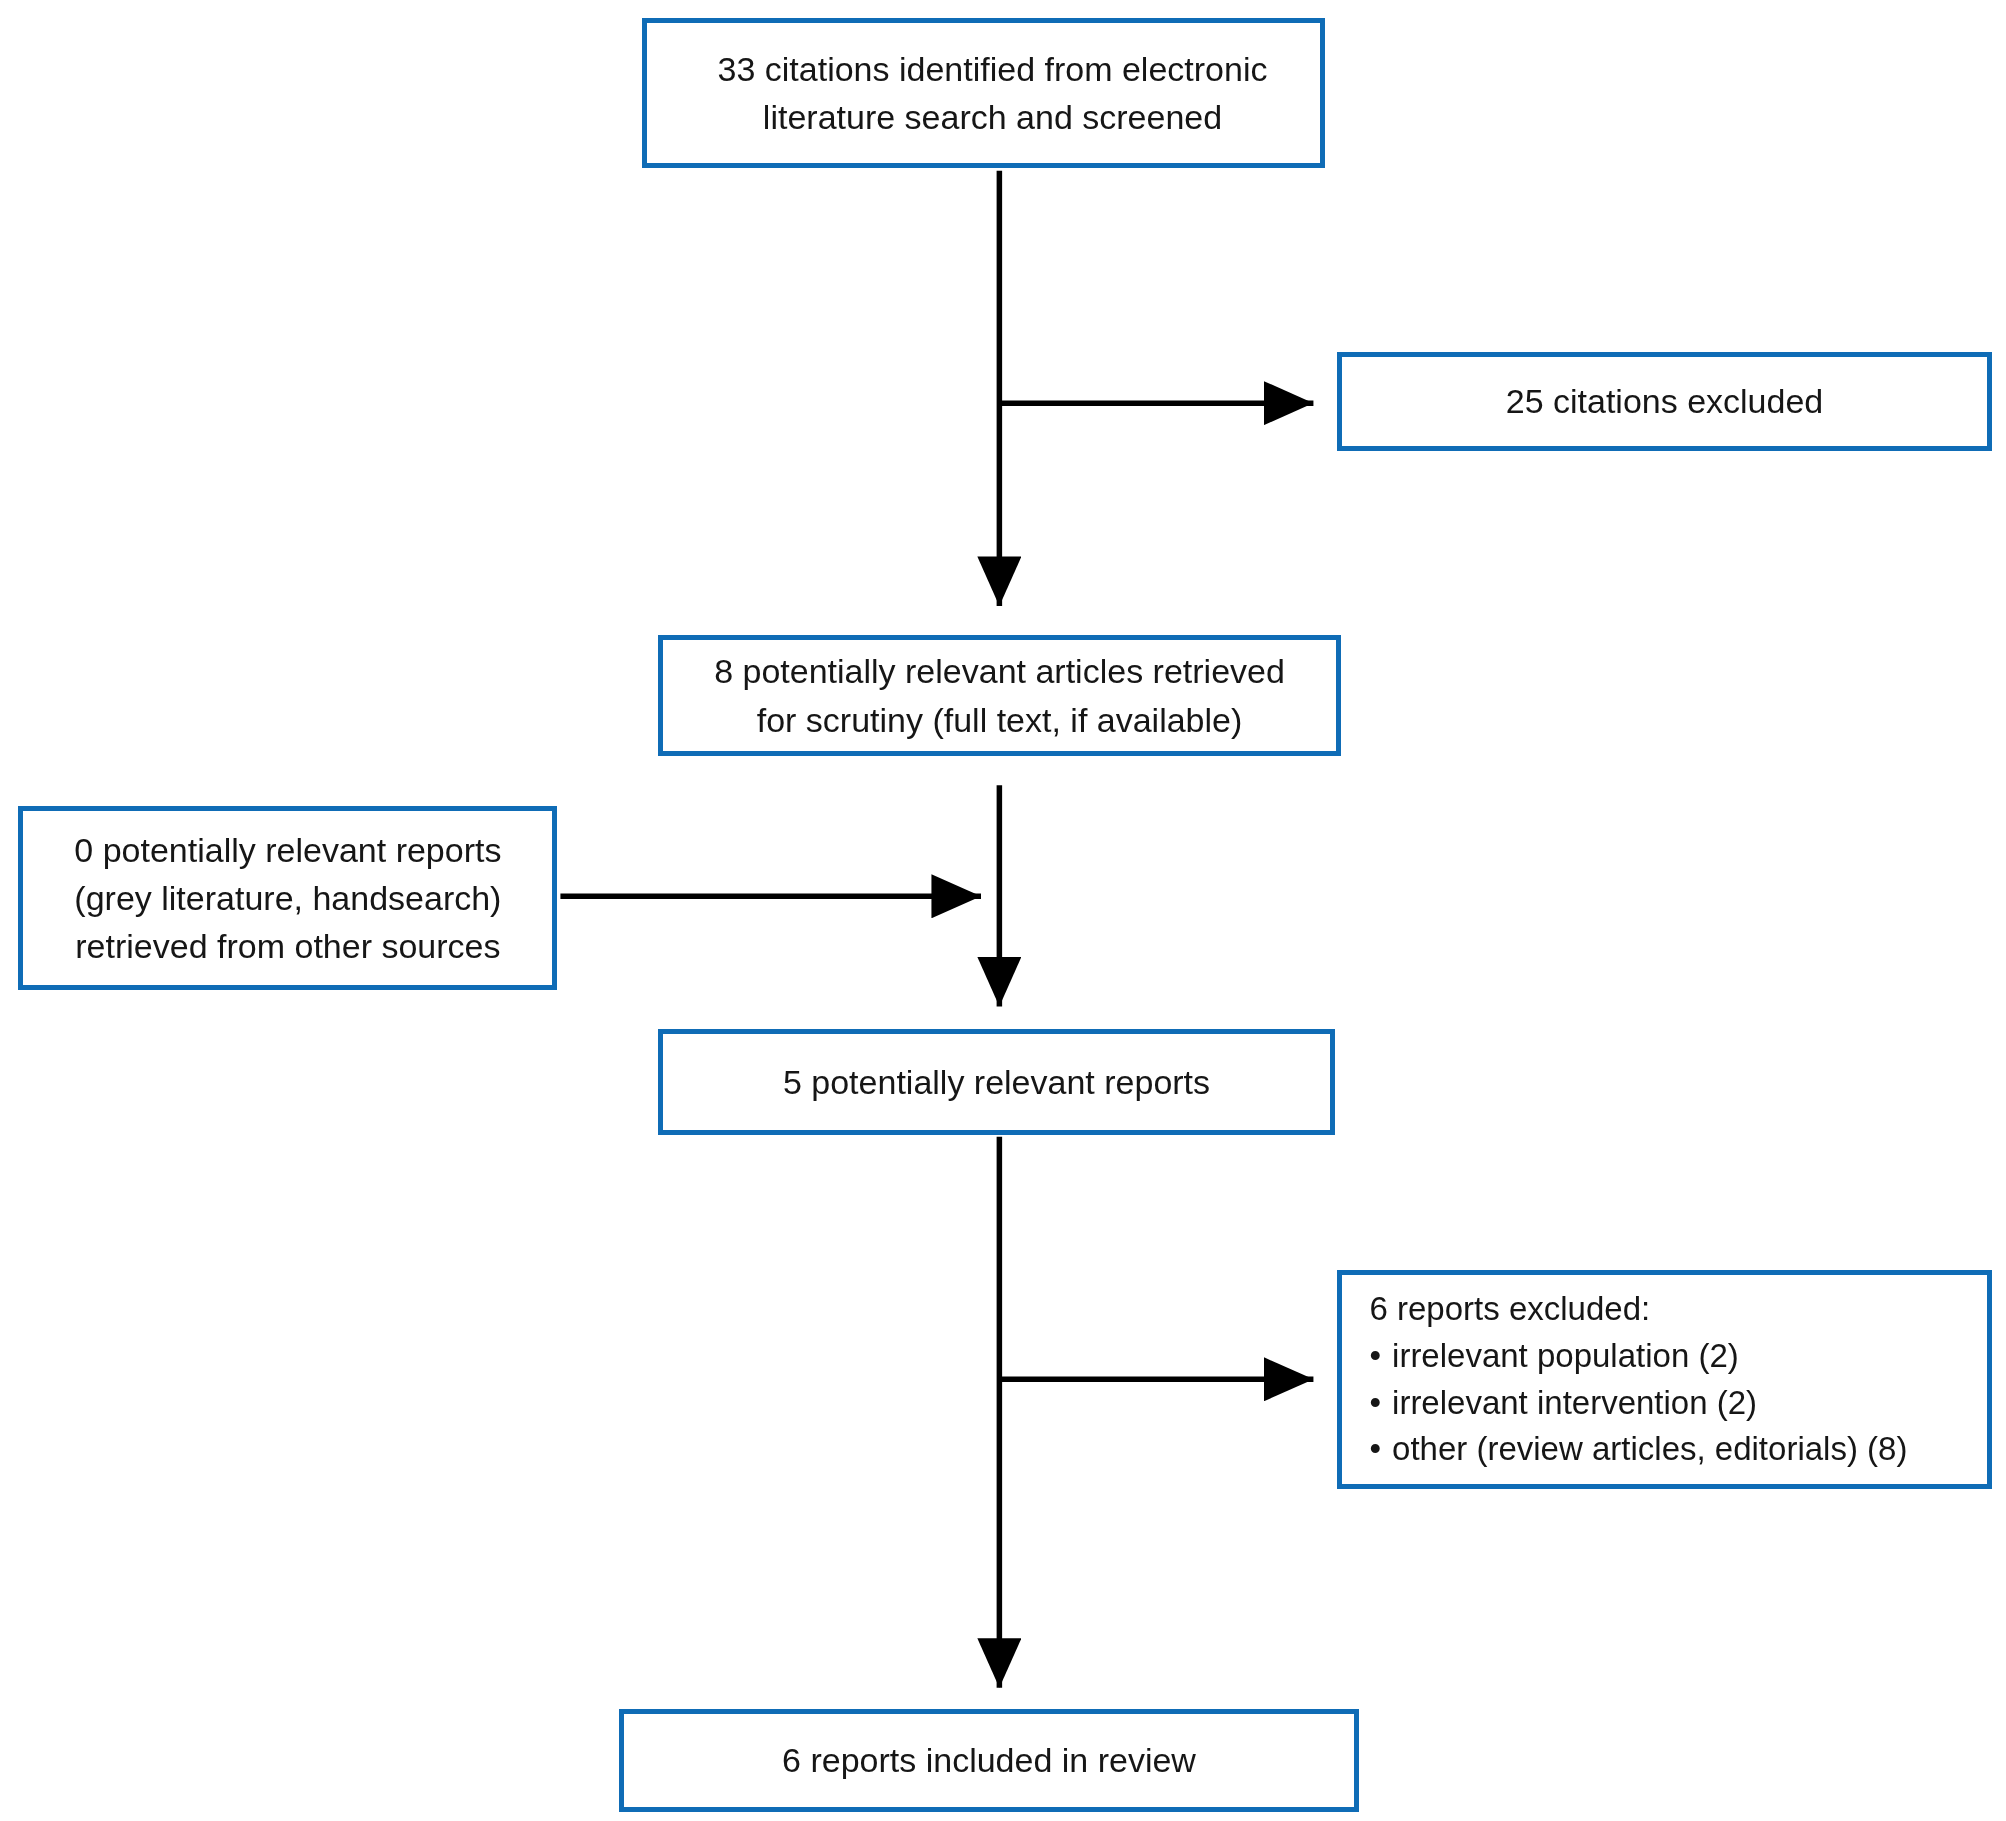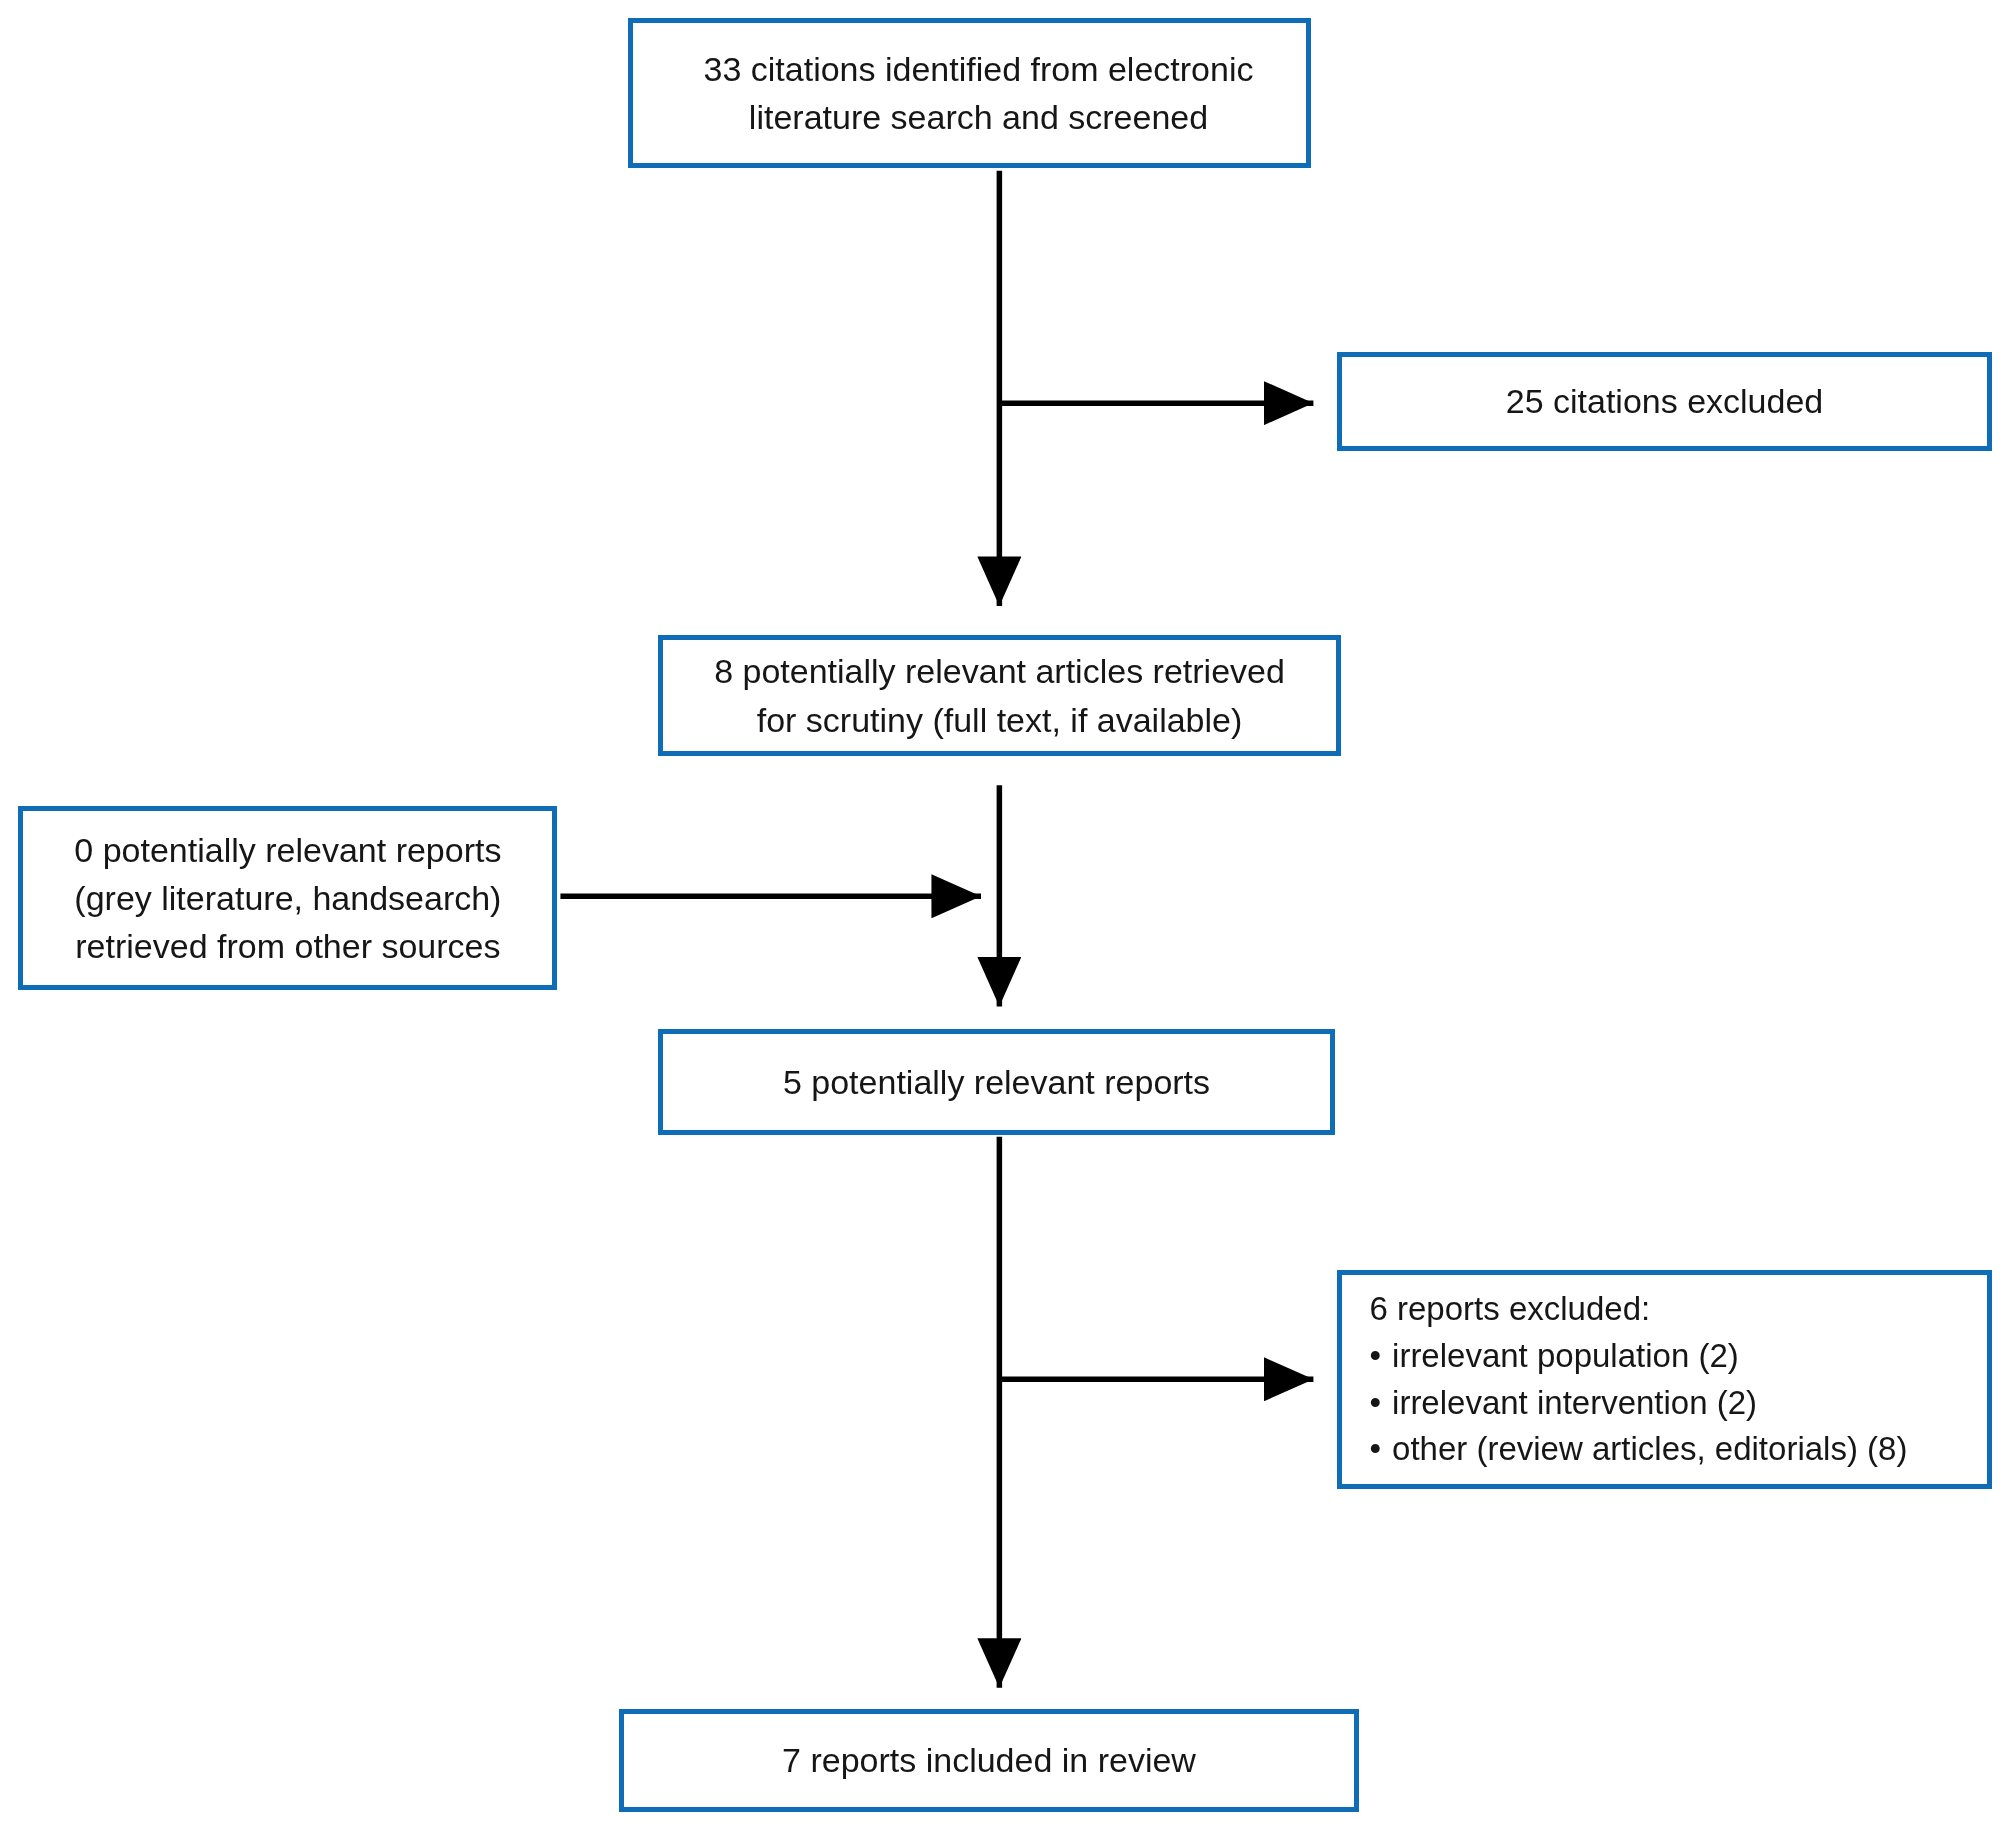--- a/index.html
+++ b/index.html
@@ -31,21 +31,21 @@
     flex-direction: column;
     align-items: center;
     justify-content: center;
     text-align: center;
     font-size: 34px;
     line-height: 1.42;
   }
   .box .line {
     white-space: nowrap;
   }
-  .box-identified        { left: 628px;  top: 18.4px;   width: 683px; height: 150px; padding-left: 18px; }
+  .box-identified        { left: 642px;  top: 18.4px;   width: 683px; height: 150px; padding-left: 18px; }
   .box-citations-excl    { left: 1337px; top: 352px;  width: 655px; height: 99px; }
   .box-retrieved         { left: 658px;  top: 635px;  width: 683px; height: 121px; }
   .box-other-sources     { left: 18.4px;   top: 806px;  width: 539px; height: 184px; }
   .box-relevant          { left: 658px;  top: 1029px; width: 677px; height: 106px; }
   .box-reports-excl {
     left: 1337px; top: 1270px; width: 655px; height: 219px;
     align-items: flex-start;
     text-align: left;
     padding: 9.2px 9.2px 9.2px 27.5px;
     font-size: 33px;
@@ -107,17 +107,17 @@
     </div>
     <div class="line">
       <span class="bullet">•</span><span>irrelevant intervention (2)</span>
     </div>
     <div class="line">
       <span class="bullet">•</span><span>other (review articles, editorials) (8)</span>
     </div>
   </div>
 
   <div class="box box-included">
-    <div class="line">7 reports included in review</div>
+    <div class="line">6 reports included in review</div>
   </div>
 
 </div>
 
 
 </body></html>

